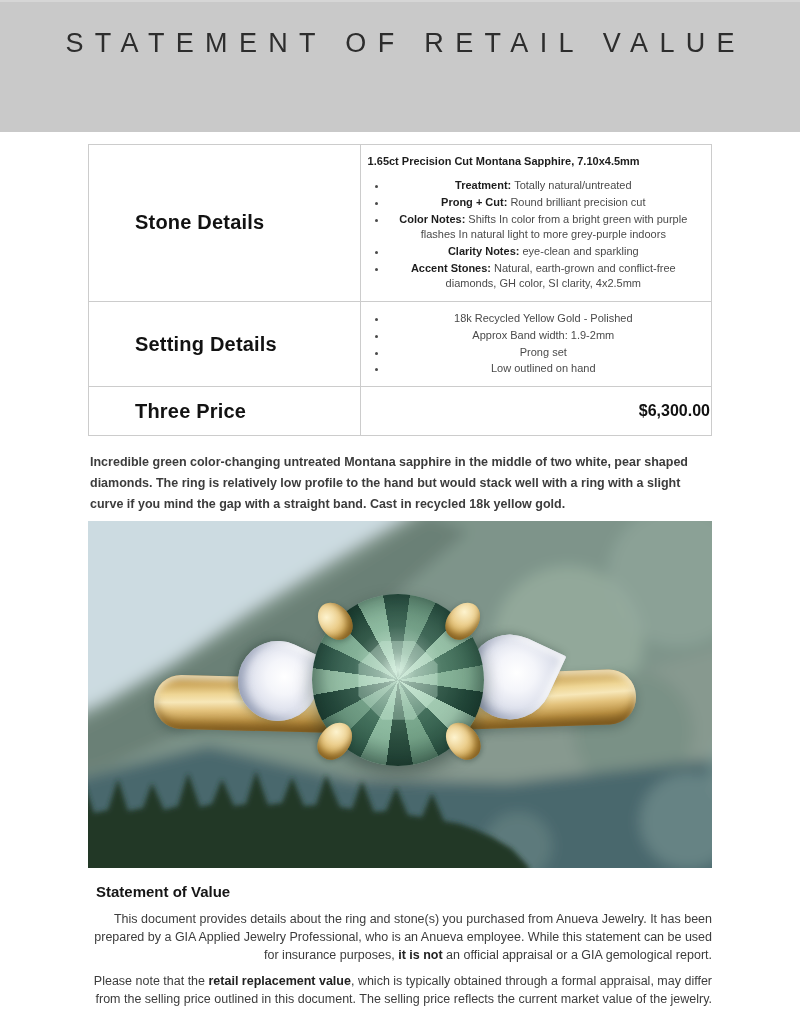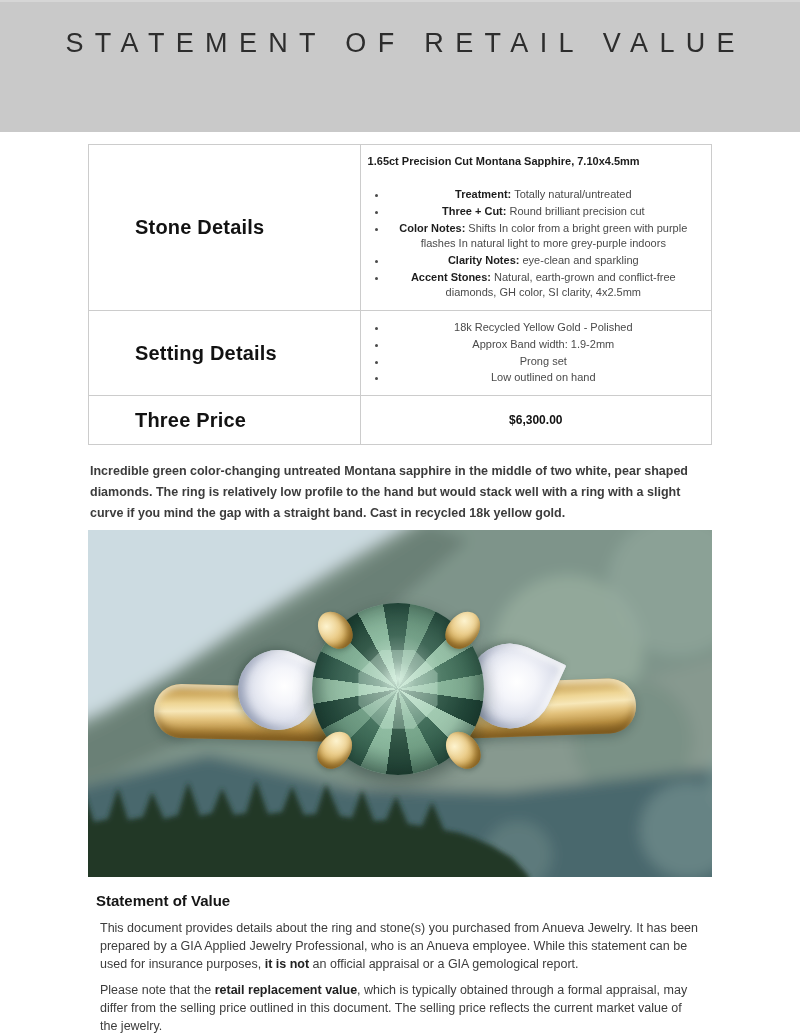--- a/index.html
+++ b/index.html
@@ -32,27 +32,27 @@
   table.spec td{border:1px solid #cccccc;box-sizing:border-box;}
   td.label-cell{
     width:272px;padding-left:46px;vertical-align:middle;
     font-size:20px;font-weight:700;color:#121212;letter-spacing:.01em;
   }
   td.value-cell{
     width:352px;padding:9px 12px 8px 7px;vertical-align:top;
     font-size:11px;line-height:1.36;color:#4a4a4a;
   }
   td.value-cell.middle{vertical-align:middle;}
-  .cell-heading{margin:0 0 18px;font-weight:700;color:#1d1d1d;}
+  .cell-heading{margin:0 0 9px;font-weight:700;color:#1d1d1d;}
   .value-cell ul{margin:0;padding-left:20px;text-align:center;}
   .value-cell li{margin:0 0 2px;}
   .value-cell li b{color:#1d1d1d;}
   td.price-cell{
-    text-align:center;vertical-align:middle;
-    font-size:12px;font-weight:700;color:#111111;
+    text-align:right;vertical-align:middle;
+    font-size:16px;font-weight:700;color:#111111;
   }
   
   .desc{
     margin:16px 2px 0;font-size:12.5px;line-height:1.67;color:#3c3c3c;font-weight:bold;
   }
   
   figure.photo{
     position:relative;width:624px;height:347px;margin:6px 0 0;
     overflow:hidden;background:#6f8780;
   }
@@ -102,21 +102,21 @@
       #cfa755 68%, #96702a 100%);
     box-shadow:inset -3px -5px 6px rgba(105,70,15,.6), 0 2px 5px rgba(20,40,30,.3);
   }
   .prong-nw{left:232px;top:80px;transform:rotate(-38deg);}
   .prong-ne{left:360px;top:80px;transform:rotate(38deg);}
   .prong-sw{left:232px;top:200px;transform:rotate(38deg);}
   .prong-se{left:360px;top:200px;transform:rotate(-38deg);}
   
   .statement{margin-top:15px;}
   .statement h2{margin:0 8px 11px;font-size:15px;font-weight:700;color:#151515;}
-  .statement p{margin:0 12px 9px;font-size:12.5px;line-height:1.42;color:#3c3c3c;}
+  .statement p{margin:0 0 9px;font-size:12.5px;line-height:1.42;color:#3c3c3c;text-align:right;}
   .statement p b{color:#222222;}
 </style>
 </head>
 <body>
 
 <div class="page">
 
   <header class="band">
     <h1>STATEMENT OF RETAIL VALUE</h1>
   </header>
@@ -124,21 +124,21 @@
   <main class="content">
 
     <table class="spec">
       <tbody>
           <tr>
         <td class="label-cell" height="134">Stone Details</td>
         <td class="value-cell">
           <p class="cell-heading">1.65ct Precision Cut Montana Sapphire, 7.10x4.5mm</p>
           <ul>
             <li><b>Treatment:</b><span> Totally natural/untreated</span></li>
-            <li><b>Three + Cut:</b><span> Round brilliant precision cut</span></li>
+            <li><b>Prong + Cut:</b><span> Round brilliant precision cut</span></li>
             <li><b>Color Notes:</b><span> Shifts In color from a bright green with purple flashes In natural light to more grey-purple indoors</span></li>
             <li><b>Clarity Notes:</b><span> eye-clean and sparkling</span></li>
             <li><b>Accent Stones:</b><span> Natural, earth-grown and conflict-free diamonds, GH color, SI clarity, 4x2.5mm</span></li>
           </ul>
         </td>
       </tr>
       <tr>
         <td class="label-cell" height="60">Setting Details</td>
         <td class="value-cell middle">
           <ul>

